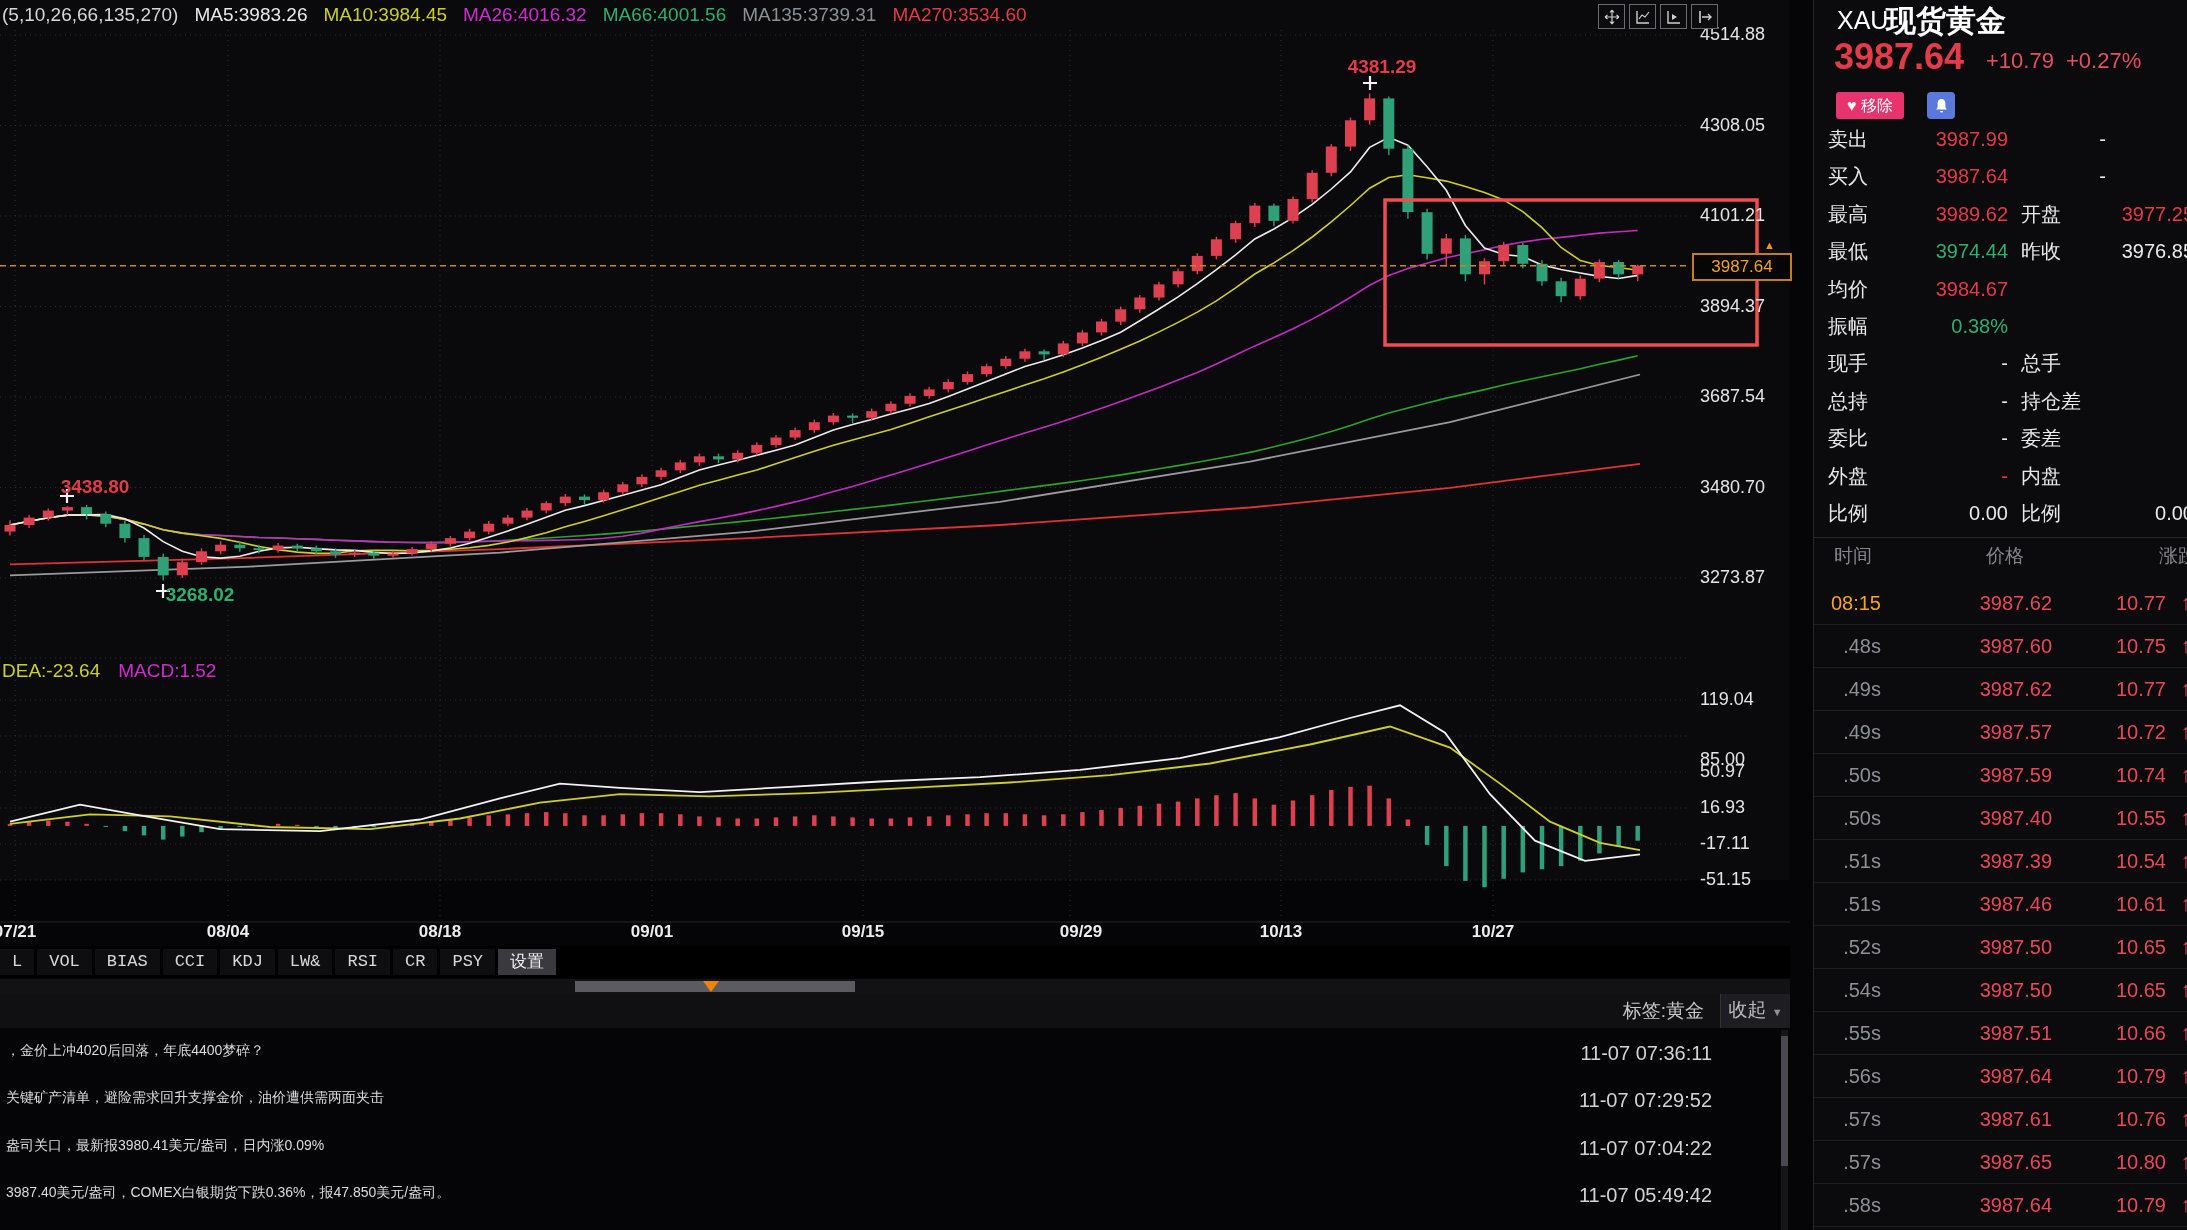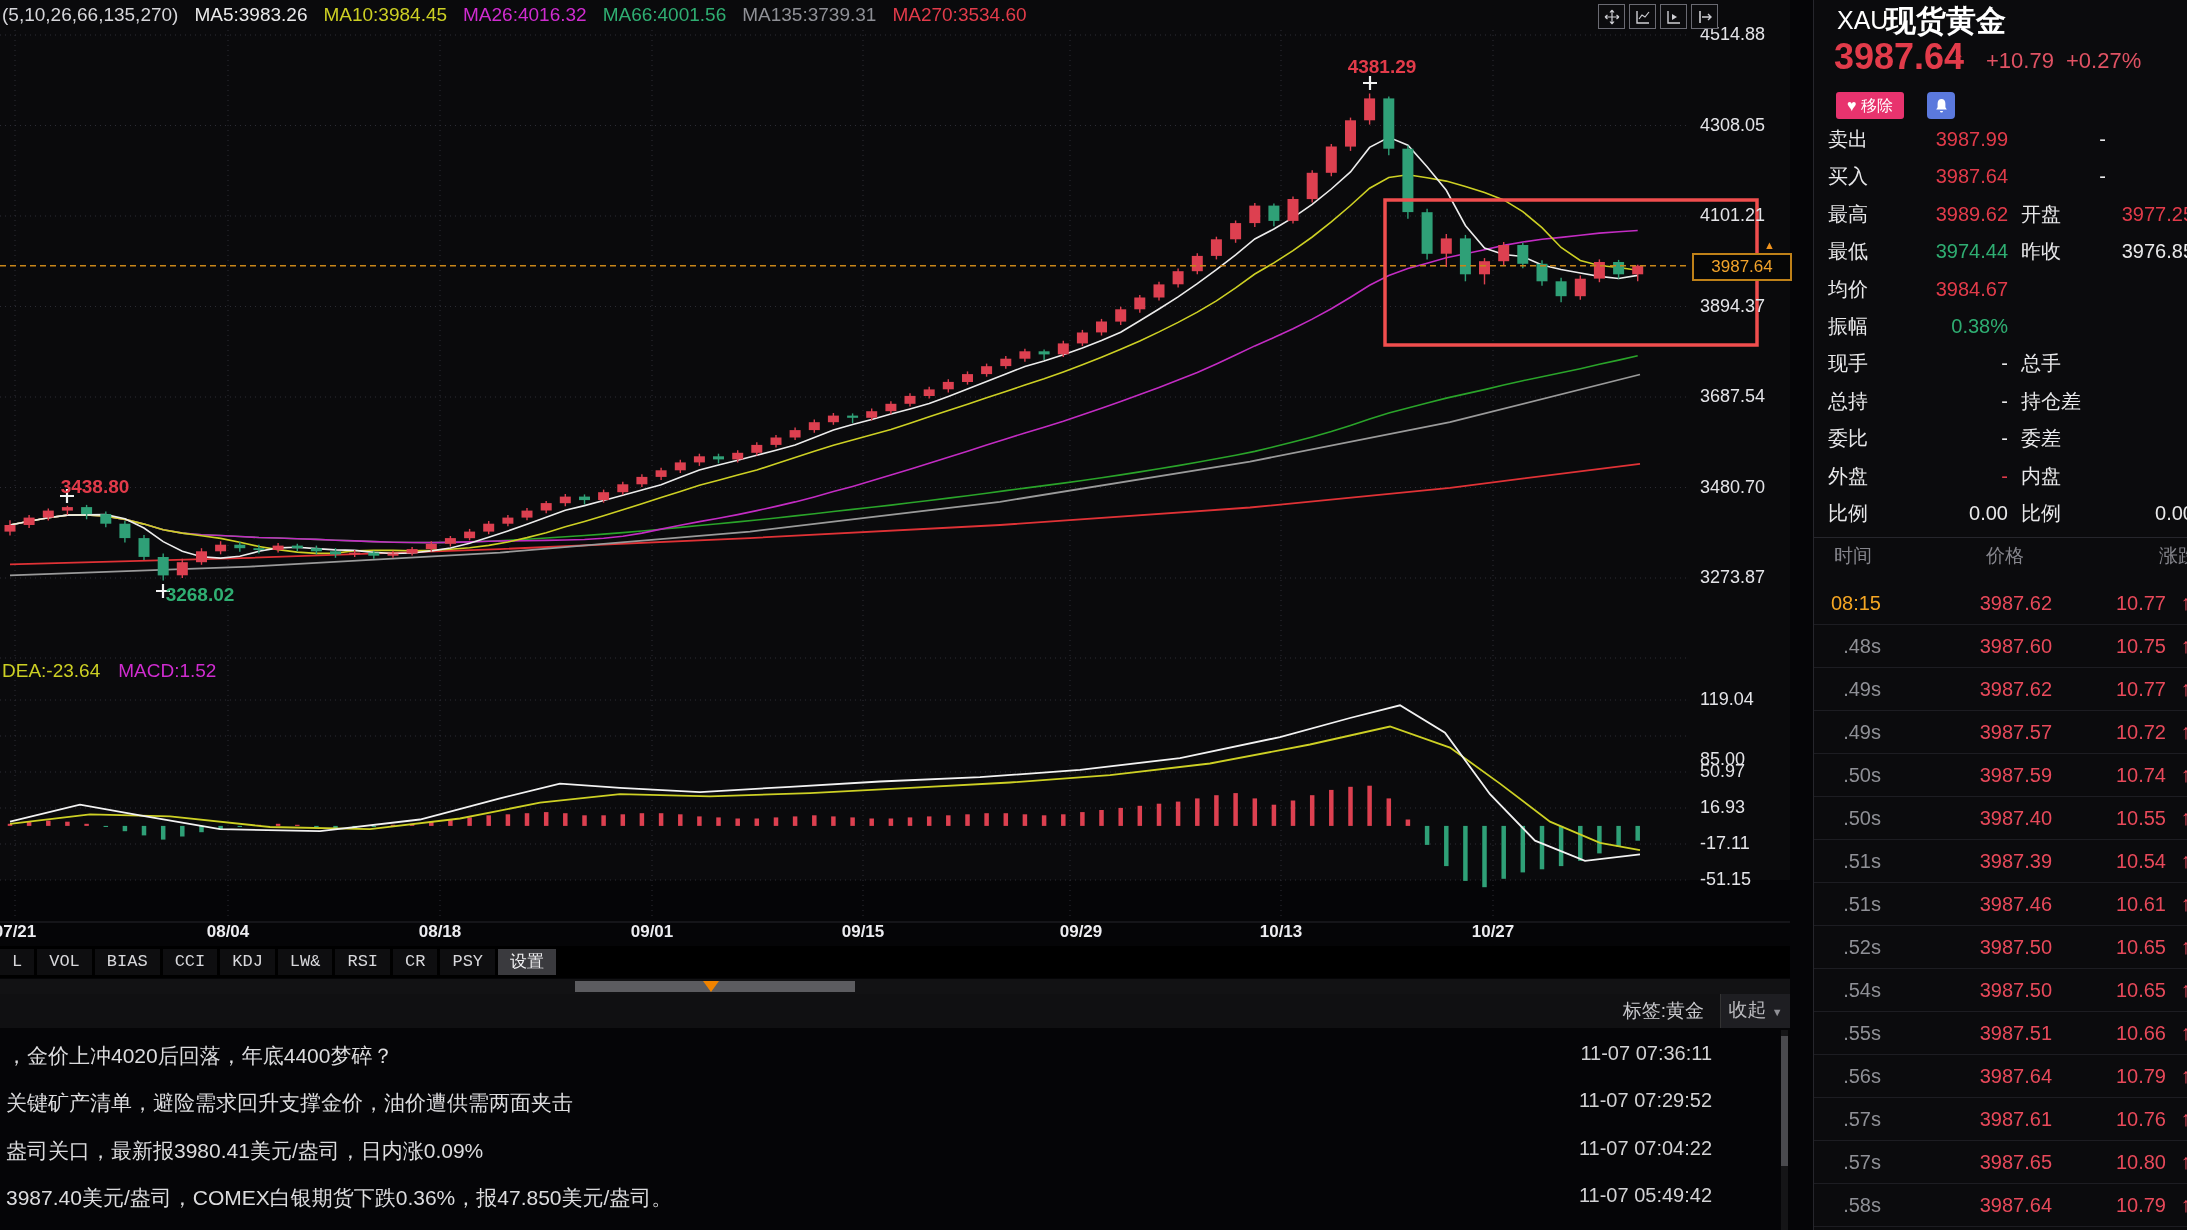--- a/index.html
+++ b/index.html
@@ -34,21 +34,21 @@
   #hscroll-thumb{position:absolute;left:575px;top:2px;width:280px;height:11px;background:#5c5c60;}
   #hscroll-marker{position:absolute;left:703px;top:2px;width:0;height:0;border-left:8px solid transparent;border-right:8px solid transparent;border-top:11px solid #f08300;}
   
   #news-header{position:absolute;left:0;top:994px;width:1790px;height:34px;background:#101012;z-index:4;}
   #news-tag{position:absolute;right:86px;top:0;line-height:34px;font-size:19px;color:#c8c8cc;}
   #news-collapse{position:absolute;right:0;top:0;width:69px;height:34px;line-height:32px;background:#1e1e22;border-left:1px solid #333;
     color:#bcbcc0;font-size:19px;text-align:center;cursor:pointer;}
   #news-collapse .chev{font-size:11px;color:#8f9096;}
   #news-list{position:absolute;left:0;top:1030px;width:1778px;height:200px;overflow:hidden;z-index:3;}
   .n-row{position:relative;height:47.3px;}
-  .n-text{position:absolute;left:6px;top:12px;font-size:21px;color:#dcdcde;white-space:nowrap;}
+  .n-text{position:absolute;left:6px;top:12px;font-size:14px;color:#dcdcde;white-space:nowrap;}
   .n-time{position:absolute;right:66px;top:12px;font-size:20px;color:#d2d2d4;text-align:right;}
   #news-vscroll{position:absolute;left:1781px;top:1030px;width:7px;height:200px;background:#151517;z-index:5;}
   #news-vscroll-thumb{position:absolute;left:0;top:6px;width:7px;height:130px;background:#4a4a4e;}
   
   #right-panel{position:absolute;left:1790px;top:0;width:397px;height:1230px;background:#0b0b0d;border-left:1px solid #26262c;box-sizing:border-box;margin-left:23px;}
   #sym{position:absolute;left:23px;top:6px;font-size:25px;color:#fff;}
   #sym-name{position:absolute;left:72px;top:1px;font-size:30px;font-weight:bold;color:#fff;}
   #last-price{position:absolute;left:20px;top:36px;font-size:36px;font-weight:bold;color:#e23b4a;}
   #price-arrow{position:absolute;left:138px;top:44px;font-size:25px;font-weight:bold;color:#e23b4a;}
   #chg{position:absolute;left:172px;top:48px;font-size:22px;color:#e05263;}

